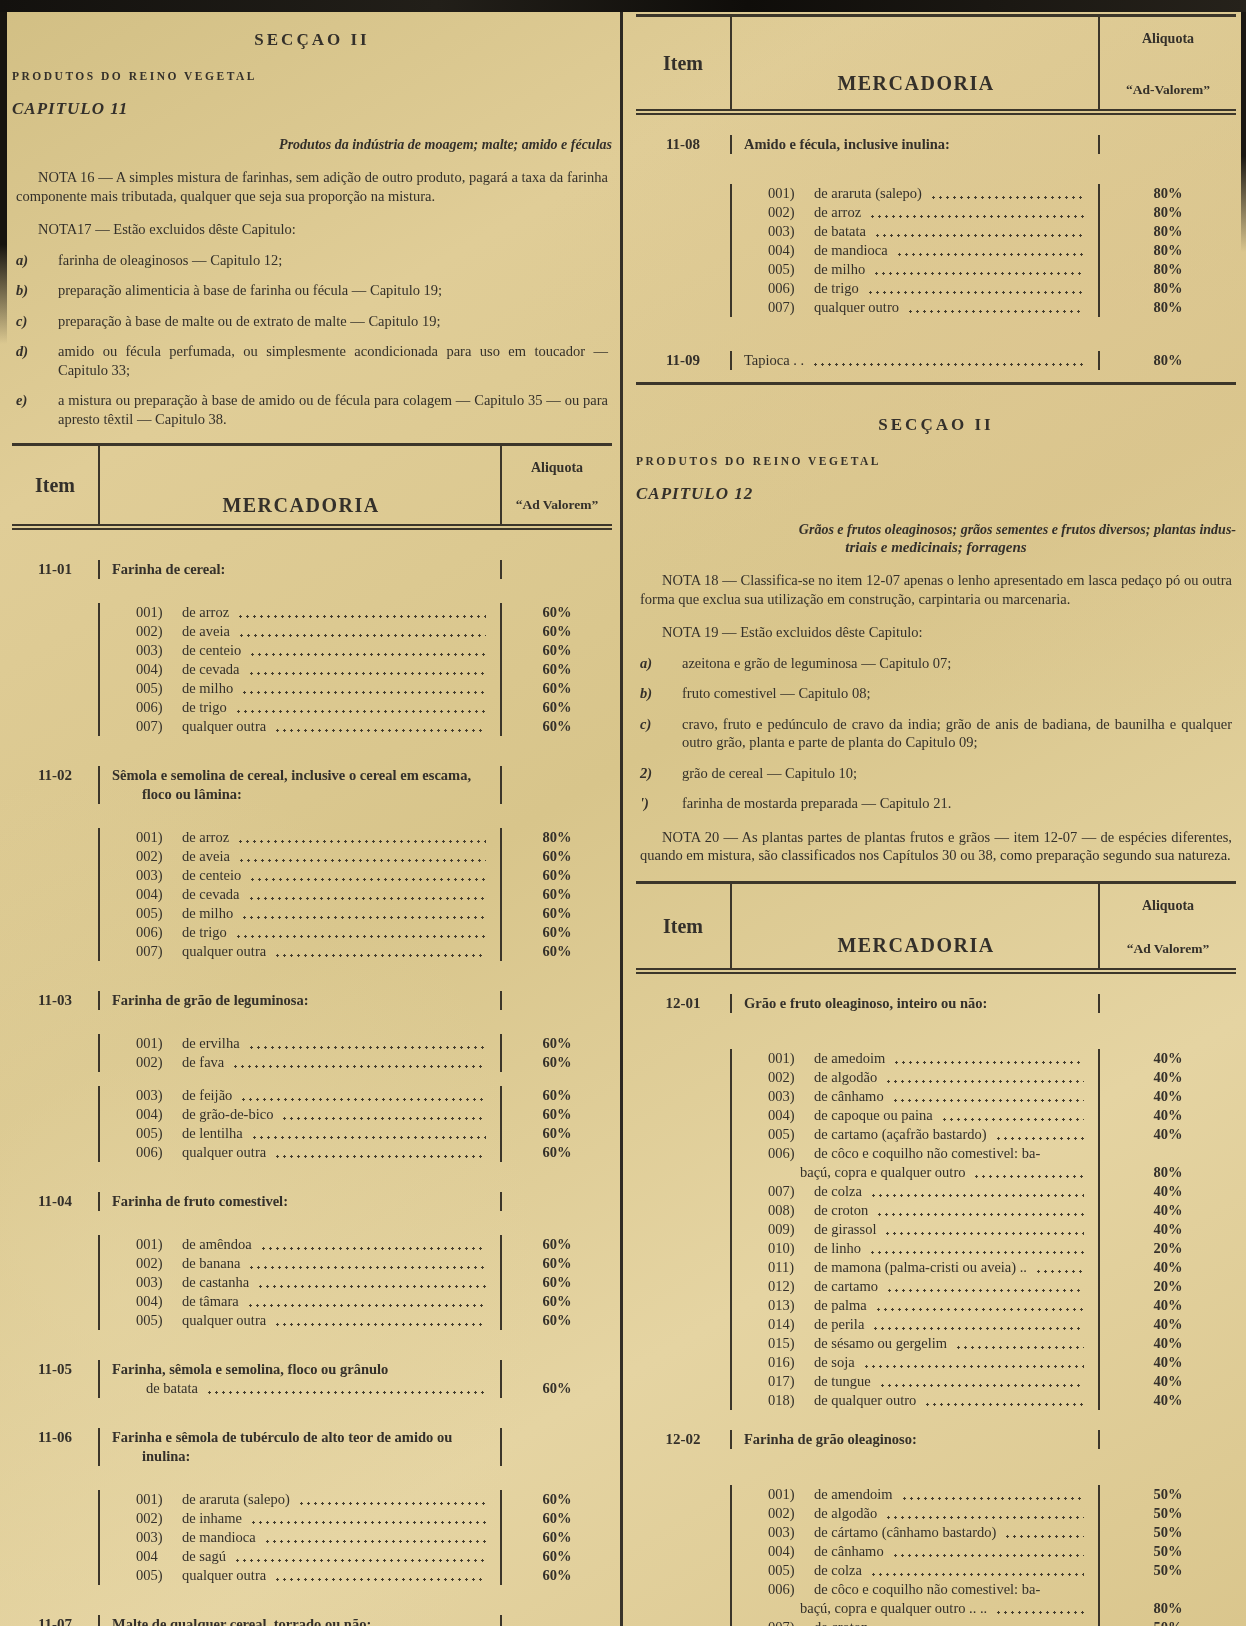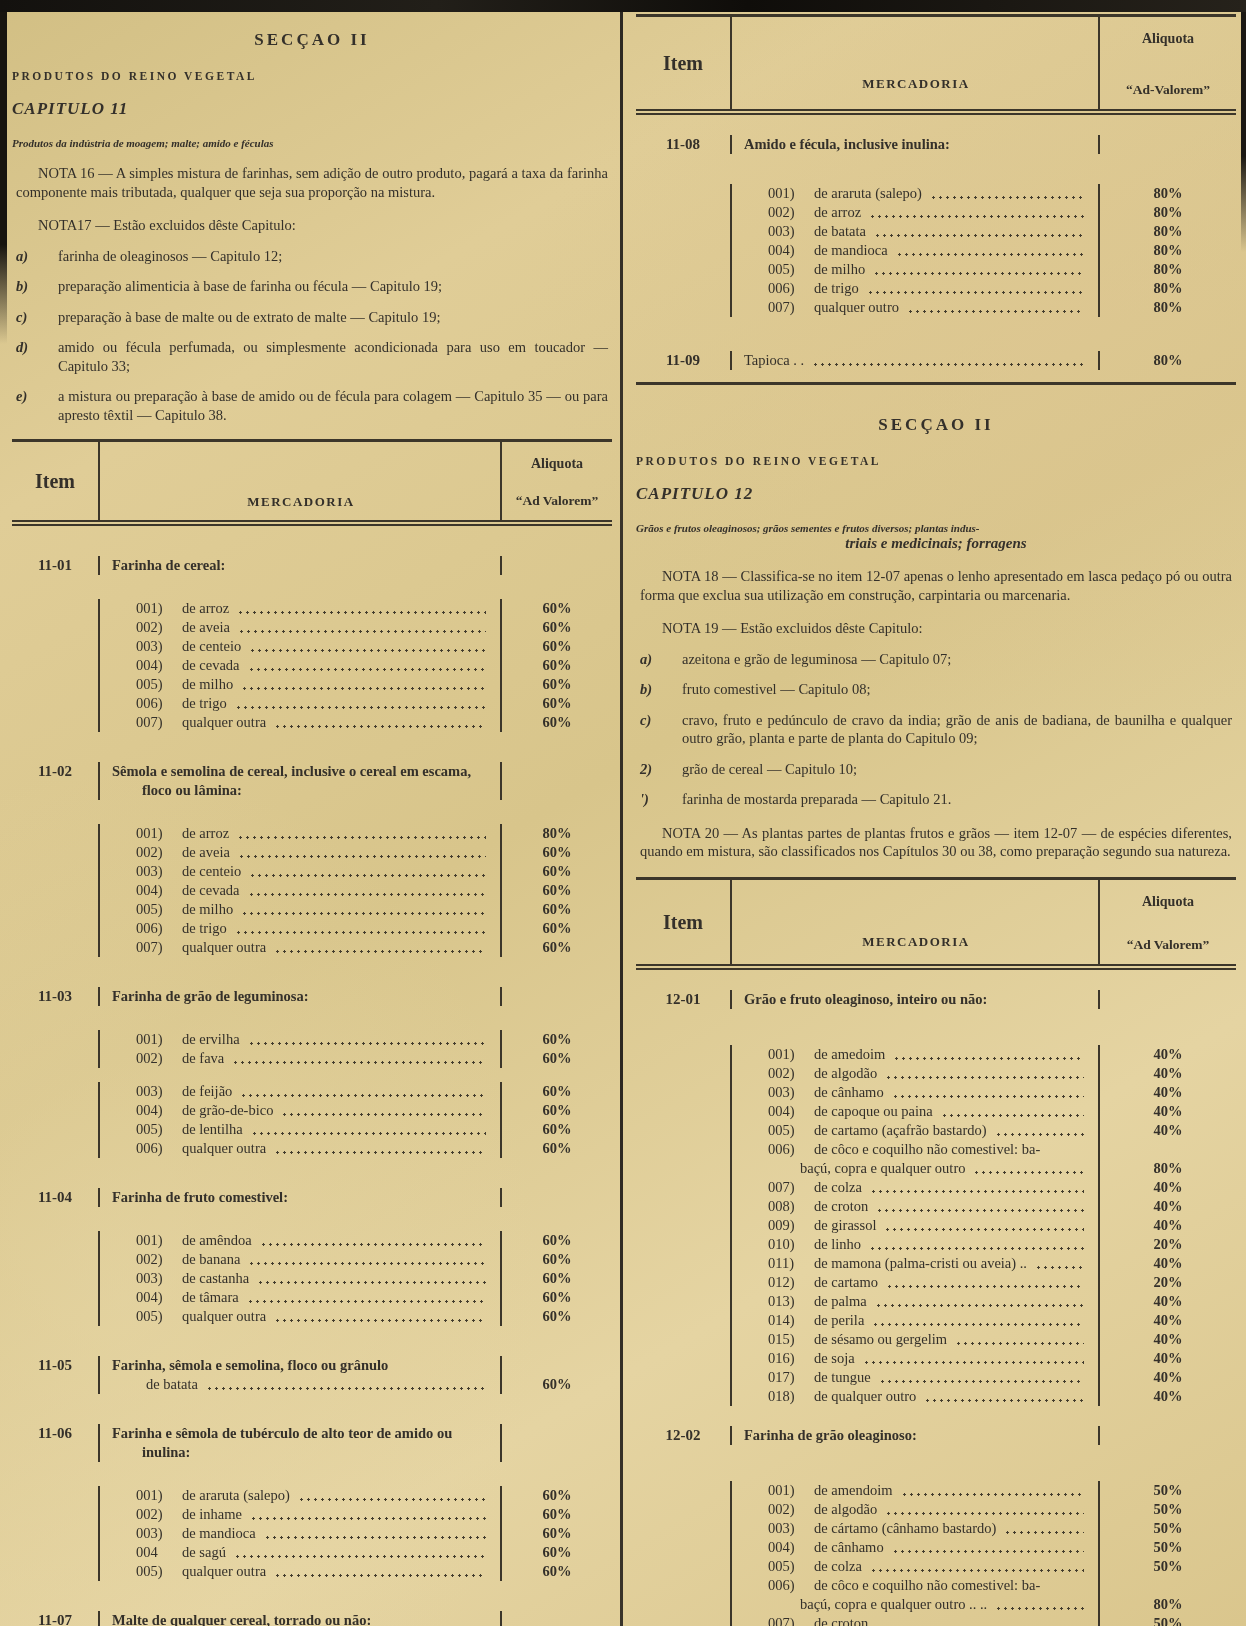--- a/index.html
+++ b/index.html
@@ -18,38 +18,38 @@
   .divider{position:absolute;left:620px;top:12px;width:3px;bottom:0;background:linear-gradient(180deg,#2c2821,#3b352a 30%,#2c2721 65%,#3a342a);}
 
   .col{position:absolute;top:12px;}
   .col-left{left:12px;width:600px;}
   .col-right{left:636px;width:600px;}
 
   
   .sec-title{ text-align:center; font-weight:700; font-size:17px; letter-spacing:3px; margin:18px 0 0;}
   .kingdom{ text-align:left; font-weight:700; font-size:11.5px; letter-spacing:2.5px; margin:20px 0 0;}
   .chap{ font-weight:700; font-style:italic; font-size:17px; letter-spacing:1px; margin:17px 0 0;}
-  .chap-desc{ text-align:left; font-weight:700; font-style:italic; font-size:11px; margin:18px 0 0;}
+  .chap-desc{ text-align:right; font-weight:700; font-style:italic; font-size:14px; margin:18px 0 0;}
   .chap-desc2{ text-align:center; font-weight:700; font-style:italic; font-size:15px; margin:1px 0 0;}
 
   .note{ font-size:14.5px; line-height:18.5px; text-align:justify; text-indent:22px; margin:15px 4px 0;}
   .exc-row{ display:flex; margin:12px 4px 0; font-size:14.5px; line-height:18.5px;}
   .exc-letter{ flex:none; width:42px; font-style:italic; font-weight:700;}
   .exc-text{ flex:1; text-align:justify;}
 
   
   .tbl{ --c1:88px; --c3:112px; --rule:#3c362a; border-top:3px solid var(--rule); margin-top:15px;}
   .tbl-rt,.tbl-rb{ --c1:96px; --c3:138px;}
   .tbl-rt{ margin-top:2px; border-bottom:3px solid var(--rule); padding-bottom:12px;}
   .tbl-rb{ margin-top:16px;}
   .thead{ display:grid; grid-template-columns:var(--c1) 1fr var(--c3); height:78px; border-bottom:6px double var(--rule);}
   .tbl-rt .thead{height:92px;} .tbl-rb .thead{height:84px;}
   .th{ font-weight:700;}
   .thead .td-item{ display:flex; align-items:center; justify-content:center; font-size:20px;}
-  .thead .td-merc{ display:flex; align-items:center; justify-content:center; font-size:13px; letter-spacing:1.5px;margin-top:40px;}
+  .thead .td-merc{ display:flex; align-items:center; justify-content:center; font-size:20px; letter-spacing:1.5px;margin-top:40px;}
   .thead .td-rate{ display:flex; flex-direction:column; justify-content:space-between; padding:12px 2px 10px; font-size:14px;}
   .aliq2{ font-size:13.5px;}
   .trow{ display:grid; grid-template-columns:var(--c1) 1fr var(--c3);}
   .td-item{ border-right:2px solid var(--rule); text-align:center; font-size:15px; padding-top:1px;}
   .td-rate{ border-left:2px solid var(--rule); text-align:center; font-weight:700; font-size:14.5px; line-height:19px;}
   .item-code{ font-weight:700;}
   .td-merc{ padding:0 10px 0 12px; font-size:14.5px; line-height:19px;}
   .gheading{ font-weight:700; padding-left:30px; text-indent:-30px;}
   .group-start{ padding-top:30px;}
   .entries-start{ padding-top:24px;}

